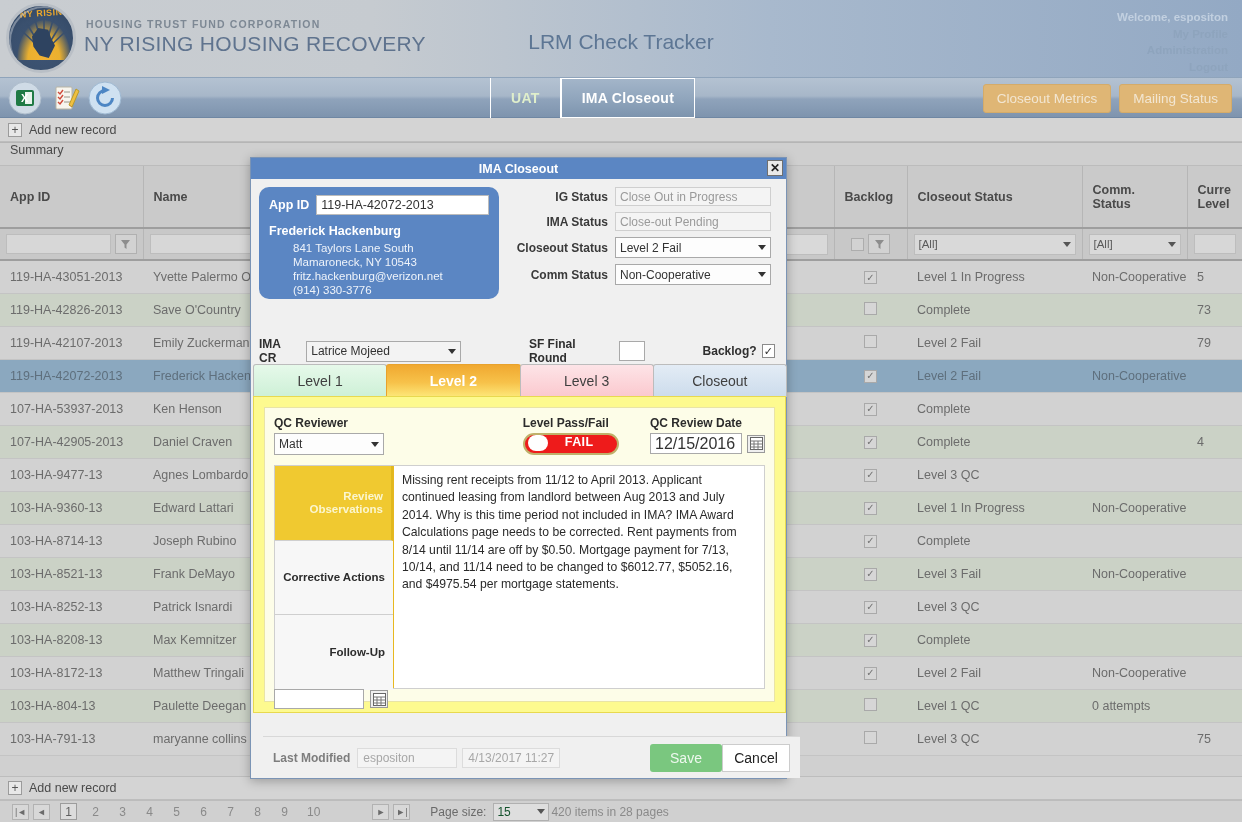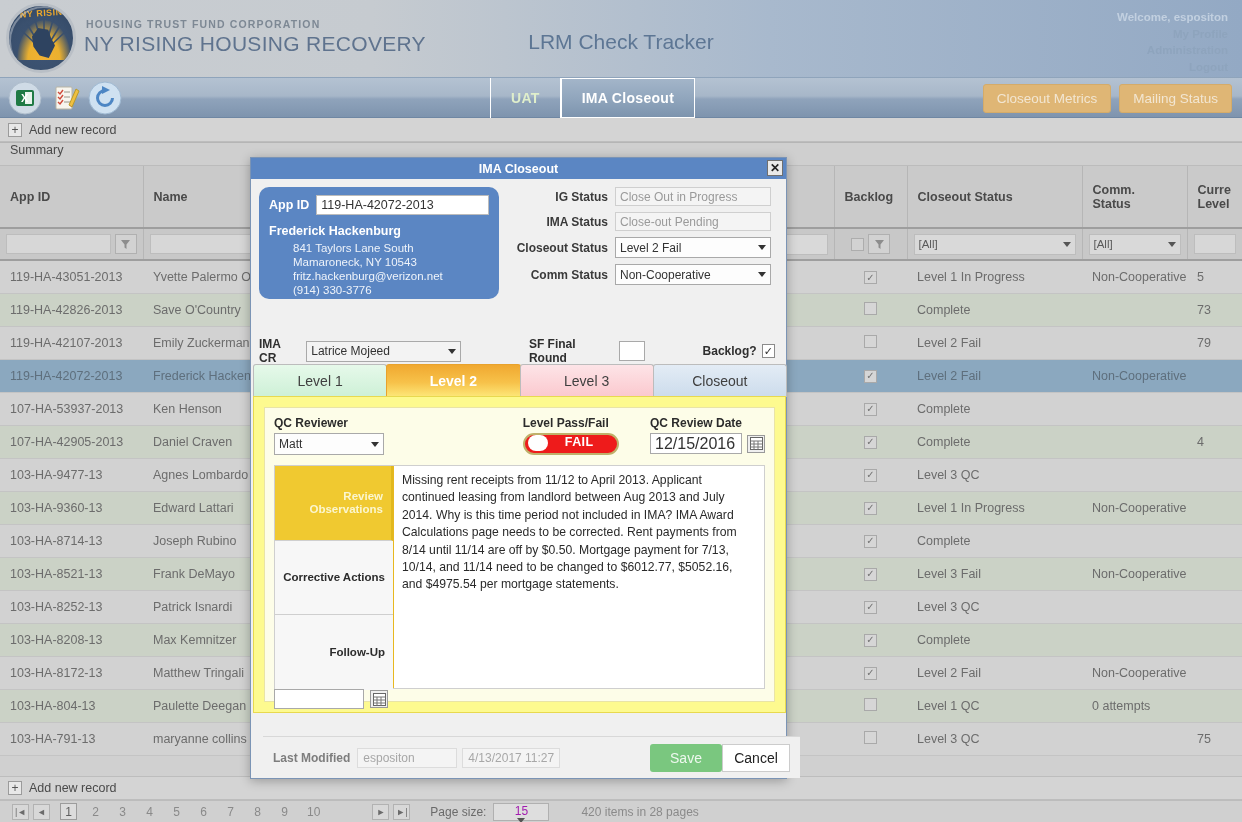--- a/index.html
+++ b/index.html
@@ -170,23 +170,23 @@
   }
   .pg-num {
     min-width: 17px; height: 17px; display: inline-flex; align-items: center; justify-content: center;
     padding: 0 4px; font-size: 12px; color: #8a8a8a; cursor: pointer;
   }
   .pg-num.cur { border: 1px solid #9c9c9c; background: #dcdcdc; color: #5e5e5e; }
   .pg-size-lbl { margin-left: 16px; color: #6a6a6a; }
   .pg-size-sel {
     width: 56px; height: 18px; border: 1px solid #b0b0b0; background: #dedede;
     display: inline-flex; align-items: center; justify-content: space-between;
-    padding: 0 3px; font-size: 12px; color: #a21caf; margin-left: 5px; cursor: pointer; flex-direction: column;
-  }
-  .pg-items { margin-left: 30px; color: #8a8a8a; }
+    padding: 0 3px; font-size: 12px; color: #14532d; margin-left: 5px; cursor: pointer;
+  }
+  .pg-items { color: #8a8a8a; }
 
   
   .modal {
     position: absolute; left: 250px; top: 157px; width: 537px; height: 622px;
     background: #f0f0f0; border: 1px solid #7b94b5;
     box-shadow: 0 2px 10px rgba(0,0,0,.28); z-index: 50;
   }
   .modal-title {
     height: 21px; background: #5b86c3; color: #ffffff;
     display: flex; align-items: center; justify-content: center;

